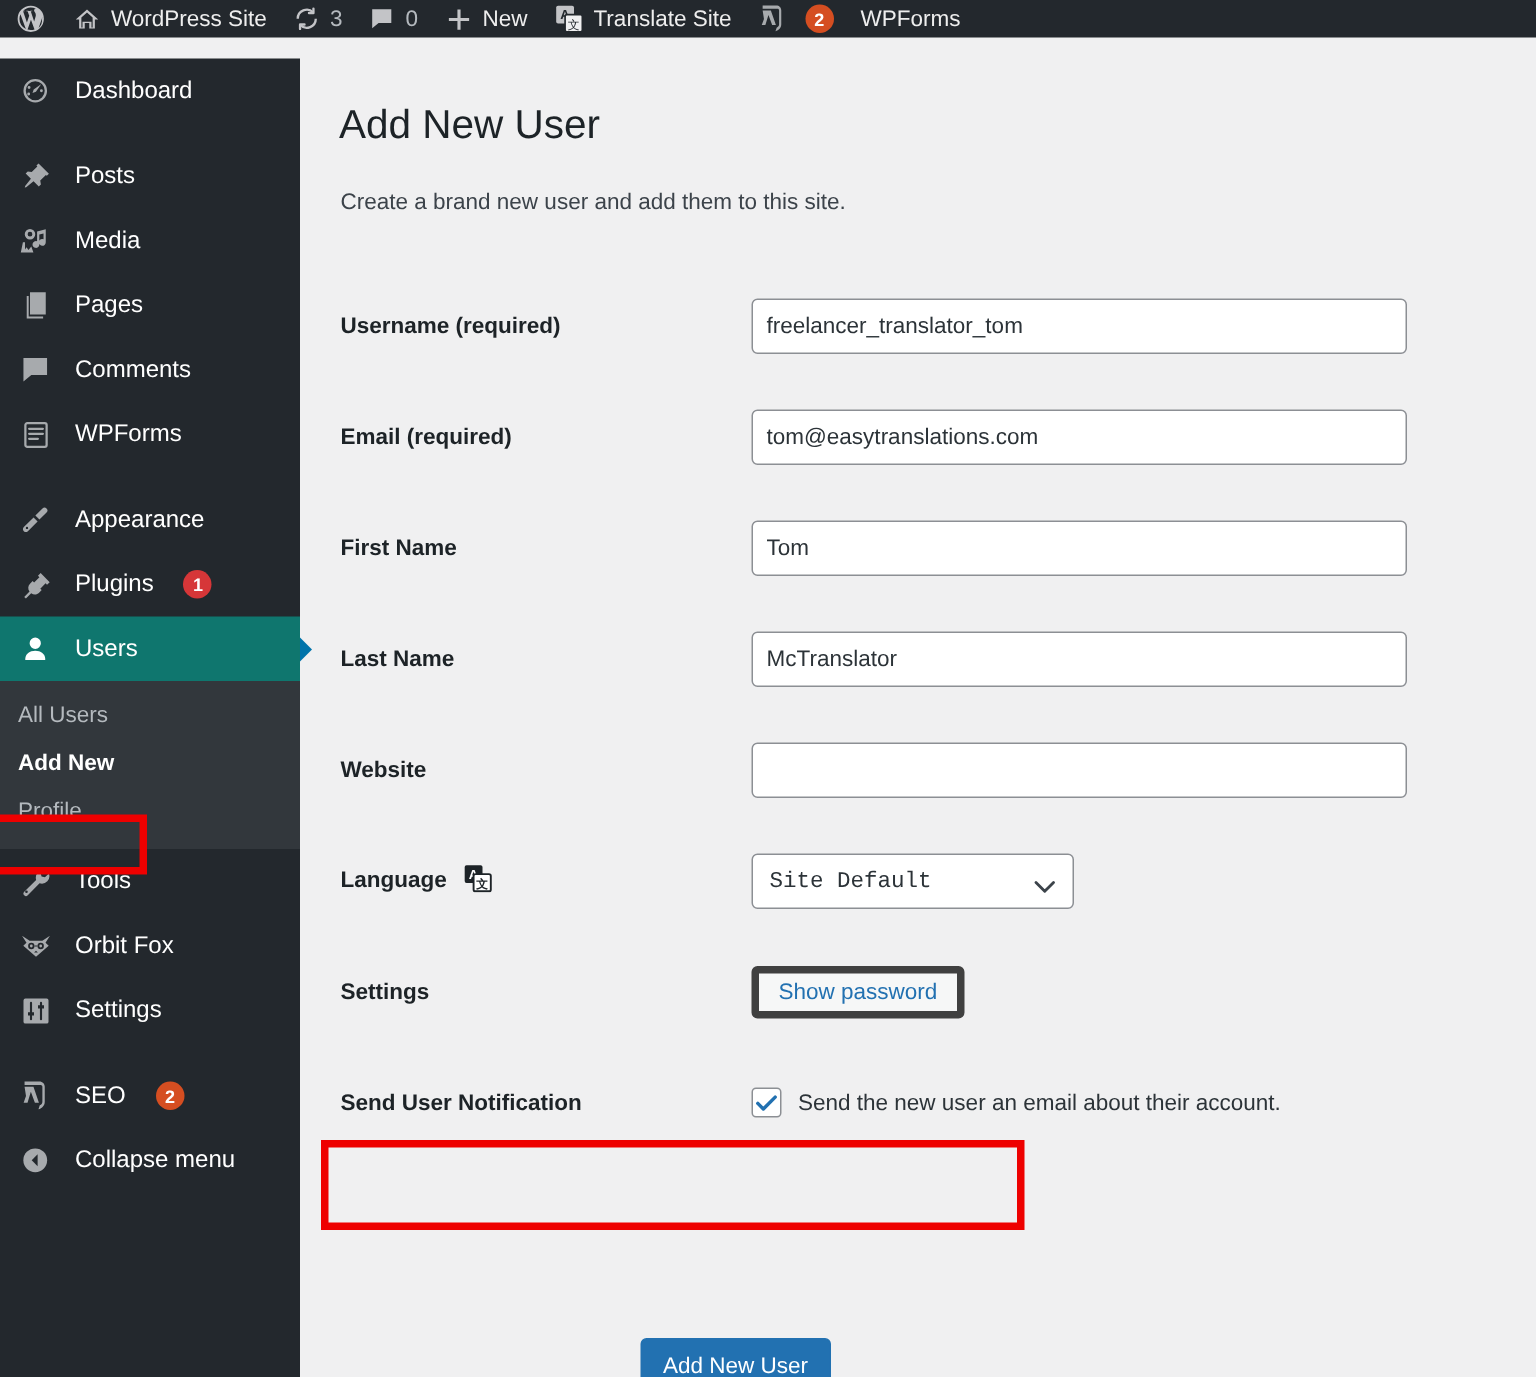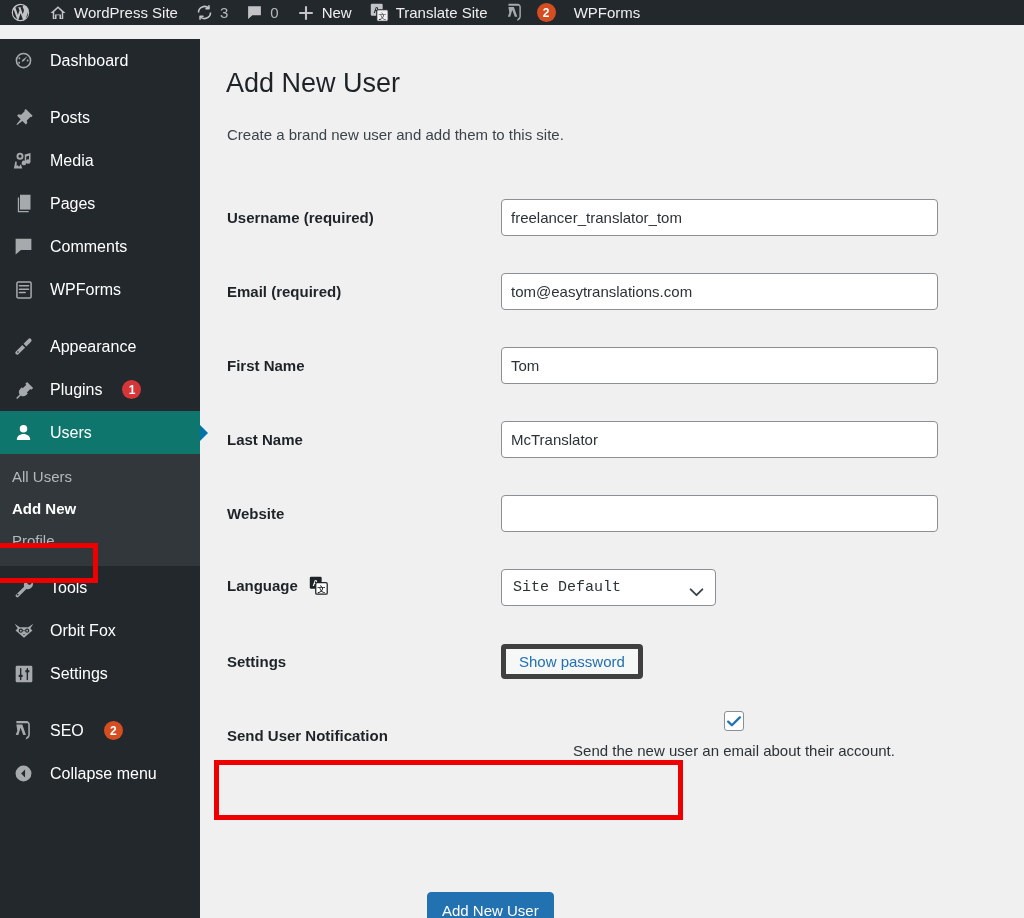--- a/index.html
+++ b/index.html
@@ -217,21 +217,21 @@
     height: 35px;
     padding: 0 13px;
     border: 5px solid #404040;
     border-radius: 4px;
     background: #f6f7f7;
     color: #2271b1;
     font-size: 15px;
     font-family: "Liberation Sans", sans-serif;
   }
 
-  .cb-row { display: flex; align-items: center; gap: 11px; flex-direction: column; }
+  .cb-row { display: flex; align-items: center; gap: 11px; }
   .cb {
     width: 20px; height: 20px;
     border: 1px solid #8c8f94;
     border-radius: 3px;
     background: #fff;
     display: inline-flex;
     align-items: center;
     justify-content: center;
     flex: 0 0 20px;
   }

